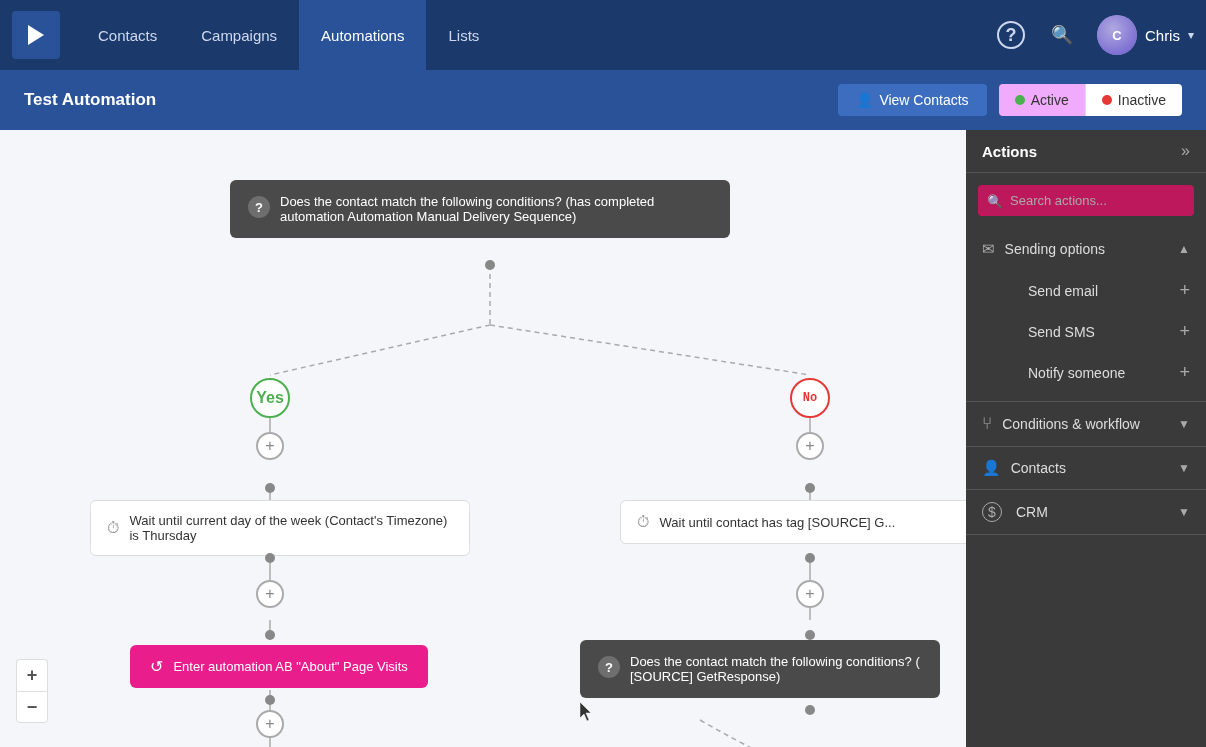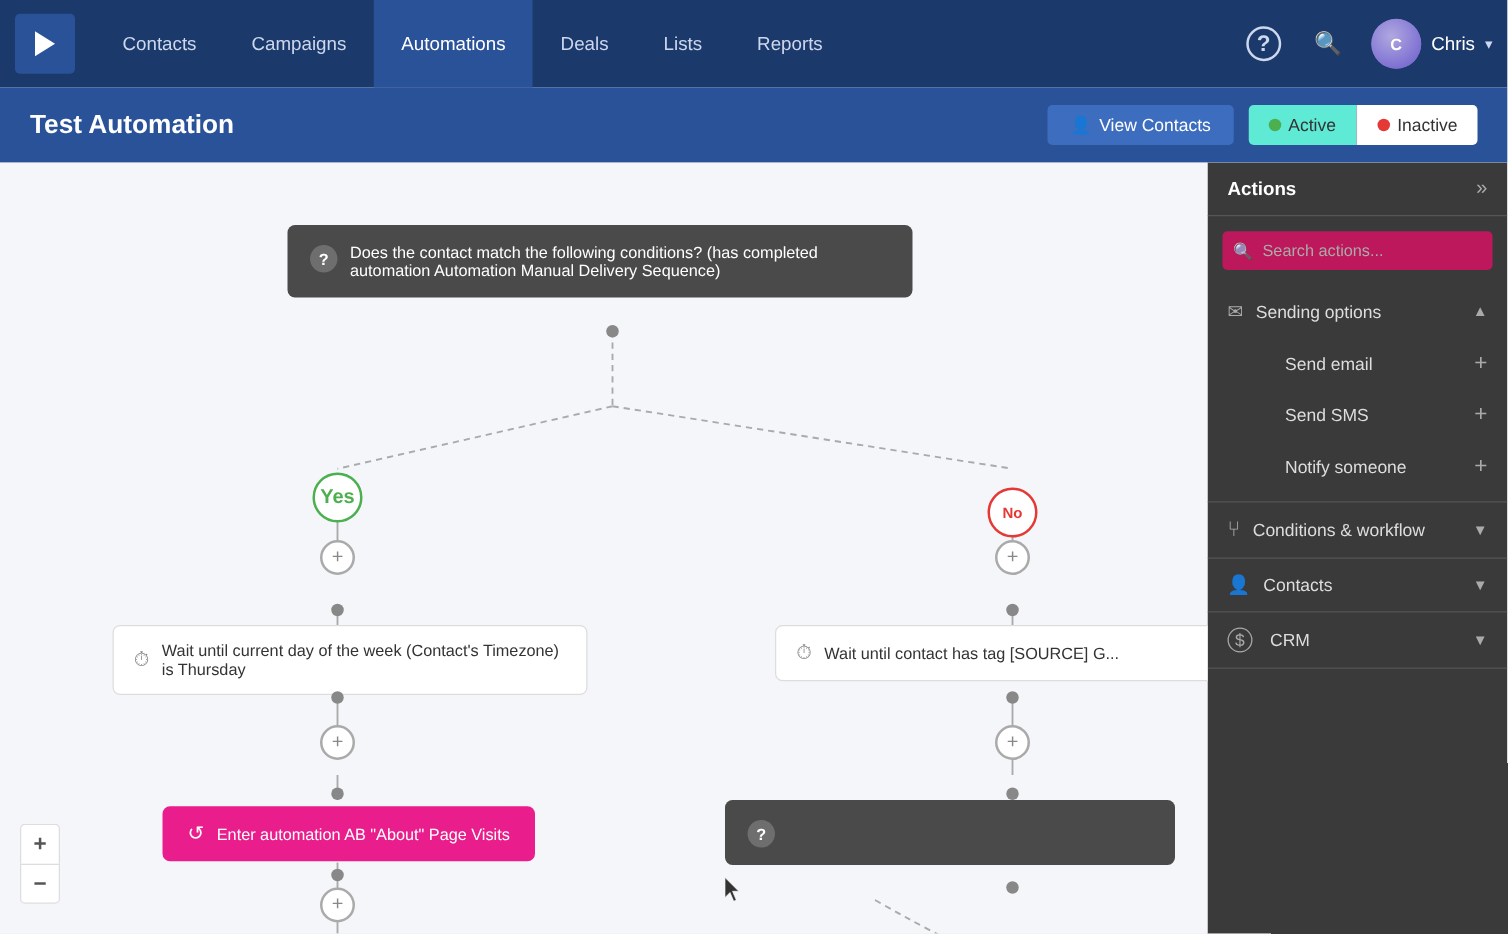--- a/index.html
+++ b/index.html
@@ -56,33 +56,33 @@
     .nav-chevron { color: #cdd8ee; font-size: 12px; }
 
     
     .subheader {
       background: #2a5298;
       height: 60px;
       display: flex; align-items: center;
       padding: 0 24px;
       gap: 12px;
     }
-    .subheader-title { color: #fff; font-size: 21px; font-weight: 600; flex: 1; }
+    .subheader-title { color: #fff; font-size: 17px; font-weight: 600; flex: 1; }
     .btn-view-contacts {
       background: #3d6dbf;
       color: #fff;
       border: none;
       padding: 8px 18px;
       border-radius: 4px;
       font-size: 14px;
       cursor: pointer;
       display: flex; align-items: center; gap: 6px;
     }
     .btn-active {
-      background: #5eead4;
+      background: #f0abfc;
       color: #333;
       border: none;
       padding: 8px 16px;
       border-radius: 4px 0 0 4px;
       font-size: 14px;
       cursor: pointer;
       display: flex; align-items: center; gap: 6px;
     }
     .btn-active .dot { width: 10px; height: 10px; border-radius: 50%; background: #4caf50; }
     .btn-inactive {
@@ -298,23 +298,21 @@
 <nav class="top-nav">
   <div class="nav-logo">
     <svg viewBox="0 0 28 28" fill="white">
         <polygon points="6,4 22,14 6,24"></polygon>
       </svg>
   </div>
   <div class="nav-items">
     <div class="nav-item">Contacts</div>
     <div class="nav-item">Campaigns</div>
     <div class="nav-item active">Automations</div>
-    <div class="nav-item">Deals</div>
     <div class="nav-item">Lists</div>
-    <div class="nav-item">Reports</div>
   </div>
   <div class="nav-right">
     <div class="nav-icon-btn">
       <span style="font-size:18px; border:2px solid #cdd8ee; border-radius:50%; width:28px;height:28px;display:flex;align-items:center;justify-content:center; font-weight:bold;">?</span>
     </div>
     <div class="nav-icon-btn">
       <span style="font-size:18px;">🔍</span>
     </div>
     <div class="nav-user">
       <div class="nav-avatar">
@@ -383,21 +381,21 @@
 
     <div class="node-condition" style="top:50px; left:230px; width:520px;">
       <div class="q-icon">?</div>
       <span>Does the contact match the following conditions? (has completed automation Automation Manual Delivery Sequence)</span>
     </div>
 
     <div class="connector-dot" style="top:130px; left:485px;"></div>
 
     <div class="branch-yes" style="top:248px; left:250px;">Yes</div>
 
-    <div class="branch-no" style="top:260px; left:790px;">No</div>
+    <div class="branch-no" style="top:248px; left:790px;font-family:Liberation Mono, monospace;">No</div>
 
     <div class="add-btn" style="top:302px; left:256px;">+</div>
     <div class="add-btn" style="top:302px; left:796px;">+</div>
 
     <div class="connector-dot" style="top:353px; left:265px;"></div>
     <div class="connector-dot" style="top:353px; left:805px;"></div>
 
     <div class="node-wait" style="top:370px; left:90px; width:380px;">
       <span class="clock-icon">⏱</span>
       <span>Wait until current day of the week (Contact's Timezone) is Thursday</span>
@@ -417,20 +415,21 @@
     <div class="connector-dot" style="top:500px; left:265px;"></div>
     <div class="connector-dot" style="top:500px; left:805px;"></div>
 
     <div class="node-enter" style="top:515px; left:130px;">
       <span style="font-size:16px;">↺</span>
       <span>Enter automation AB "About" Page Visits</span>
     </div>
 
     <div class="node-condition" style="top:510px; left:580px; width:360px;">
       <div class="q-icon">?</div>
+      <span>Does the contact match the following conditions? ( [SOURCE] GetResponse)</span>
     </div>
 
     <div class="connector-dot" style="top:565px; left:265px;"></div>
 
     <div class="add-btn" style="top:580px; left:256px;">+</div>
 
     <div class="connector-dot" style="top:575px; left:805px;"></div>
 
     <svg style="position:absolute;top:580px;left:590px;width:300px;height:80px;pointer-events:none;">
       <path d="M110 10 Q180 50 230 70" stroke="#aaa" stroke-width="1.5" stroke-dasharray="5,4" fill="none"></path>

